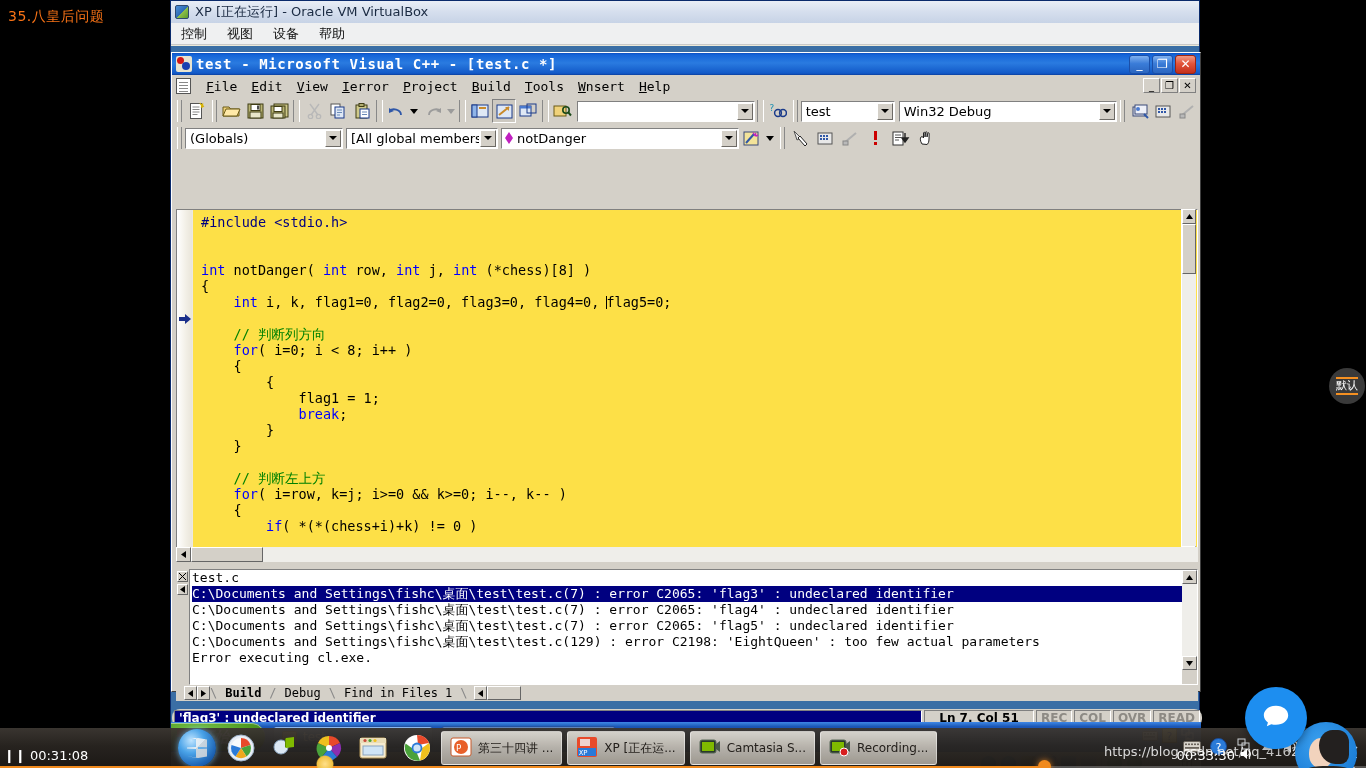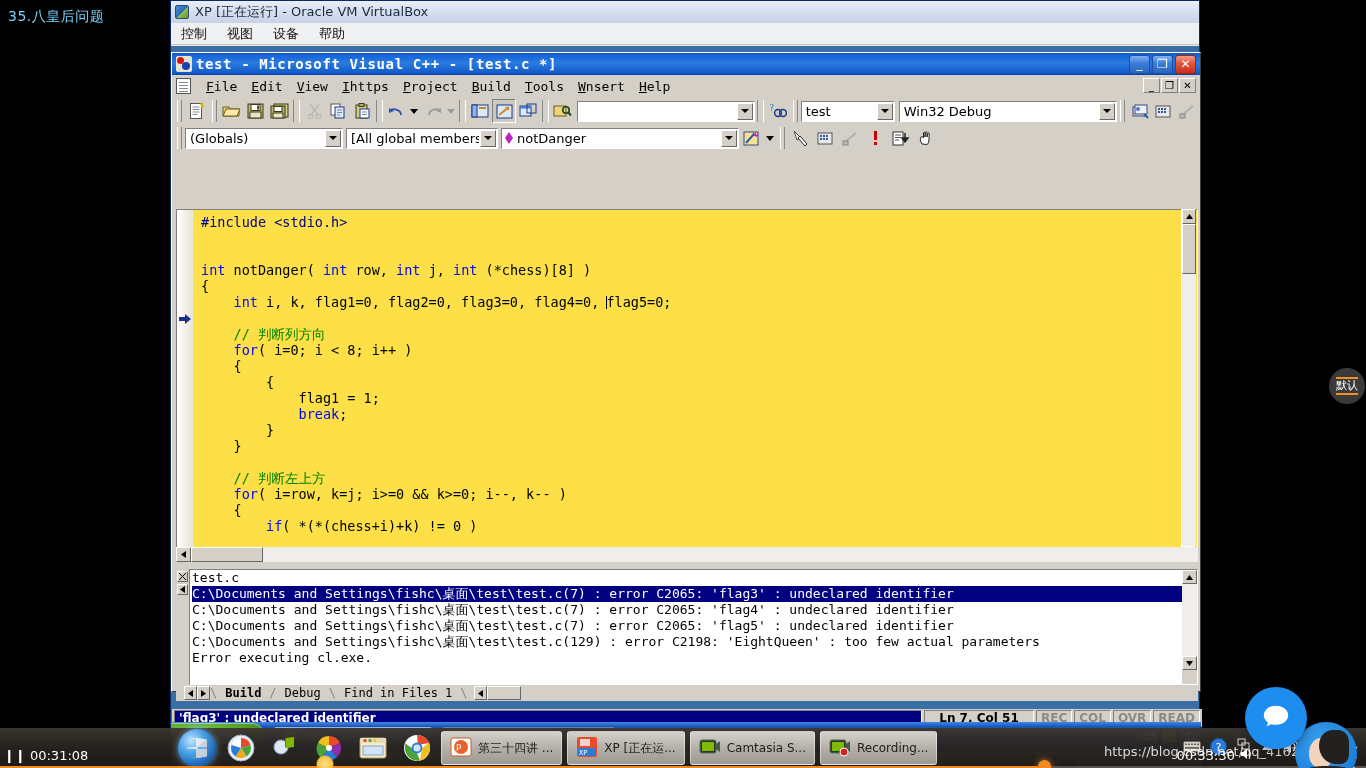--- a/index.html
+++ b/index.html
@@ -7,21 +7,21 @@
     width: 1366px; height: 768px;
     background: #000;
     font-family: "Liberation Sans", sans-serif;
     overflow: hidden;
   }
   #screen { position: relative; width: 1366px; height: 768px; background:#000; }
 
   
   .lesson-title {
     position: absolute; left: 8px; top: 8px;
-    color: #7dd3fc; font-size: 14px; letter-spacing: 0.5px;
+    color: #f97316; font-size: 14px; letter-spacing: 0.5px;
     font-family: "DejaVu Sans", sans-serif;
   }
 
   
   .promo-banner {
     position: absolute; left: 624px; top: 0; width: 570px; height: 32px;
     background: linear-gradient(180deg,#17352f 0%, #0f2b26 100%);
     color: #e6f2ef; font-size: 19px; line-height: 32px;
     padding-left: 14px; white-space: nowrap;
     font-family: "DejaVu Sans", sans-serif;
@@ -261,21 +261,21 @@
     border-right:1px solid #666; border-bottom:1px solid #666;
     display:flex; align-items:center; justify-content:center; font-size:7px;
   }
   .otab { padding:0 8px; position:relative; color:#000; white-space:nowrap; }
   .otab.active { font-weight:bold; }
   .otab-sep { color:#888; }
 
   
   .statusbar {
     position:absolute; left:0px; top: 656px; width:1030px; height:18px;
-    background:#d4d0c8; display:flex; align-items:center; gap:2px; padding:0 2px;
+    background:#d4d0c8; display:flex; align-items:center; gap:2px; padding:0 2px;border-radius:8px;
   }
   .status-msg {
     flex:1; height:16px; background:#000080; color:#fff;
     font-size:12px; font-family:"DejaVu Sans", sans-serif; font-weight:bold;
     display:flex; align-items:center; padding-left:4px;
     border-top:1px solid #808080; border-left:1px solid #808080;
     border-right:1px solid #fff; border-bottom:1px solid #fff;
   }
   .status-cell {
     height:16px; background:#d4d0c8; color:#000; font-size:12px; font-weight:bold;
@@ -497,21 +497,21 @@
                 <span class="gl">✕</span>
               </div>
           </div>
         </div>
 
         <div class="vc-menubar">
           <div class="doc-icon"></div>
           <span class="mi"><u>F</u><span>ile</span></span>
           <span class="mi"><u>E</u><span>dit</span></span>
           <span class="mi"><u>V</u><span>iew</span></span>
-          <span class="mi"><u>I</u><span>https</span></span>
+          <span class="mi"><u>I</u><span>error</span></span>
           <span class="mi"><u>P</u><span>roject</span></span>
           <span class="mi"><u>B</u><span>uild</span></span>
           <span class="mi"><u>T</u><span>ools</span></span>
           <span class="mi"><u>W</u><span>nsert</span></span>
           <span class="mi"><u>H</u><span>elp</span></span>
           <div class="mdi-btns">
             <div class="mdi-btn">
                 <span>_</span>
               </div>
             <div class="mdi-btn">

